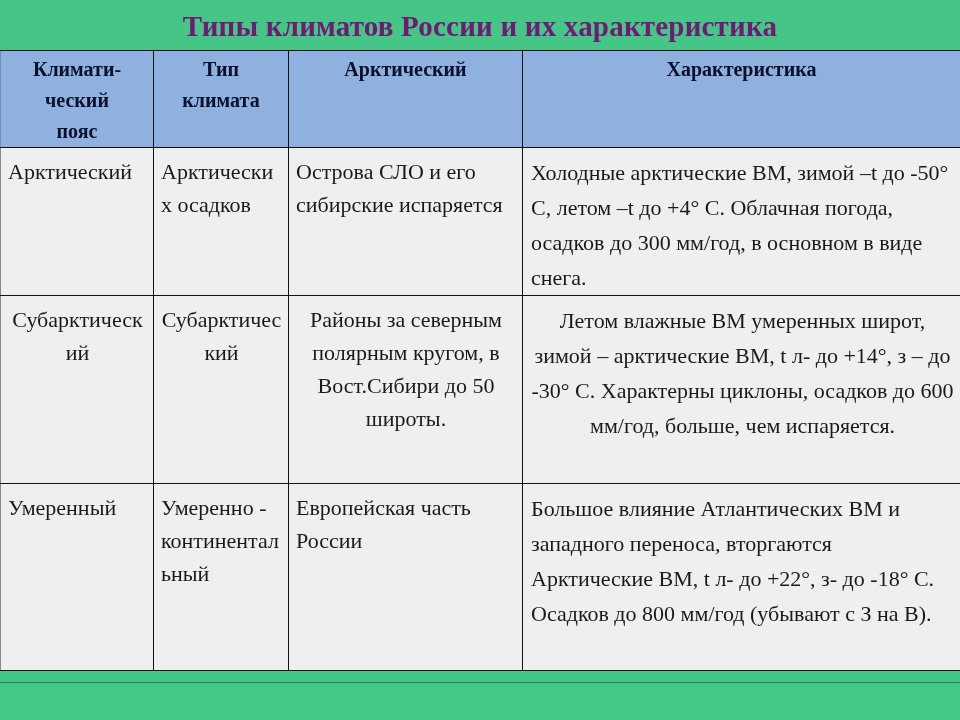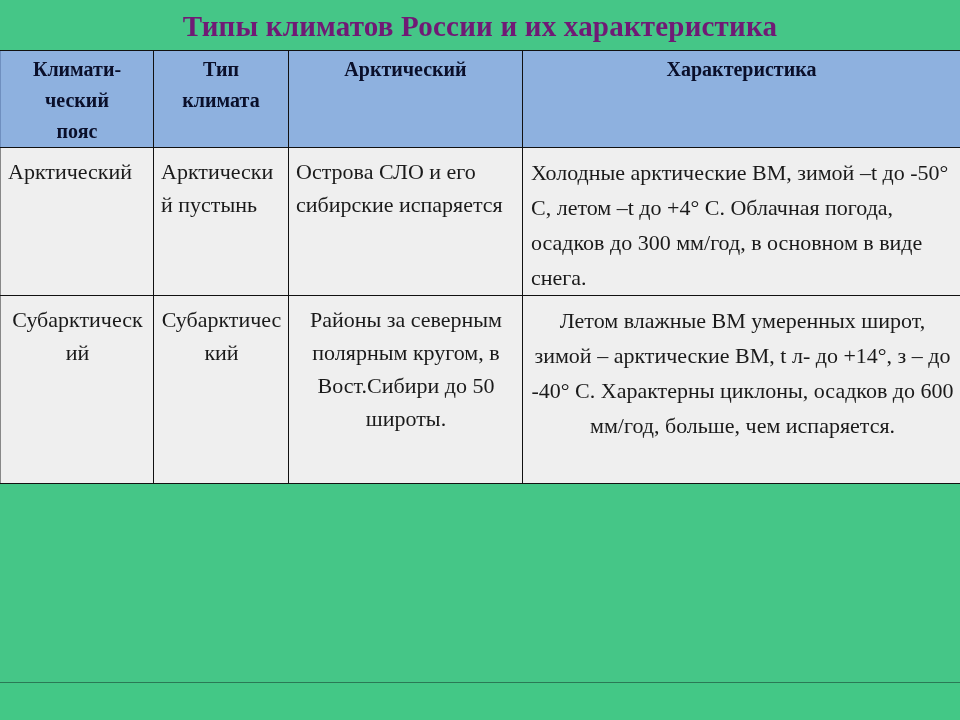--- a/index.html
+++ b/index.html
@@ -117,27 +117,33 @@
 пояс</th>
         <th class="pre">Тип
 климата</th>
         <th>Арктический</th>
         <th>Характеристика</th>
       </tr>
     </thead>
     <tbody>
       <tr class="r1">
         <td>Арктический</td>
-        <td>Арктический пустынь</td>
+        <td>Арктических осадков</td>
         <td class="terr">Острова СЛО и его сибирские испаряется</td>
         <td class="desc">Холодные арктические ВМ, зимой –t до -50° С, летом –t до +4° С. Облачная погода, осадков до 300 мм/год, в основном в виде снега.</td>
       </tr>
       <tr class="r2">
         <td>Субарктический</td>
         <td>Субарктический</td>
         <td class="terr">Районы за северным полярным кругом, в Вост.Сибири до 50 широты.</td>
-        <td class="desc">Летом влажные ВМ умеренных широт, зимой – арктические ВМ, t л- до +14°, з – до -40° С. Характерны циклоны, осадков до 600 мм/год, больше, чем испаряется.</td>
+        <td class="desc">Летом влажные ВМ умеренных широт, зимой – арктические ВМ, t л- до +14°, з – до -30° С. Характерны циклоны, осадков до 600 мм/год, больше, чем испаряется.</td>
+      </tr>
+      <tr class="r3">
+        <td>Умеренный</td>
+        <td>Умеренно - континентальный</td>
+        <td class="terr">Европейская часть России</td>
+        <td class="desc">Большое влияние Атлантических ВМ и западного переноса, вторгаются Арктические ВМ, t л- до +22°, з- до -18° С. Осадков до 800 мм/год (убывают с З на В).</td>
       </tr>
     </tbody>
   </table>
 
   <div class="footer-band"></div>
 </div>
 
 </body></html>

